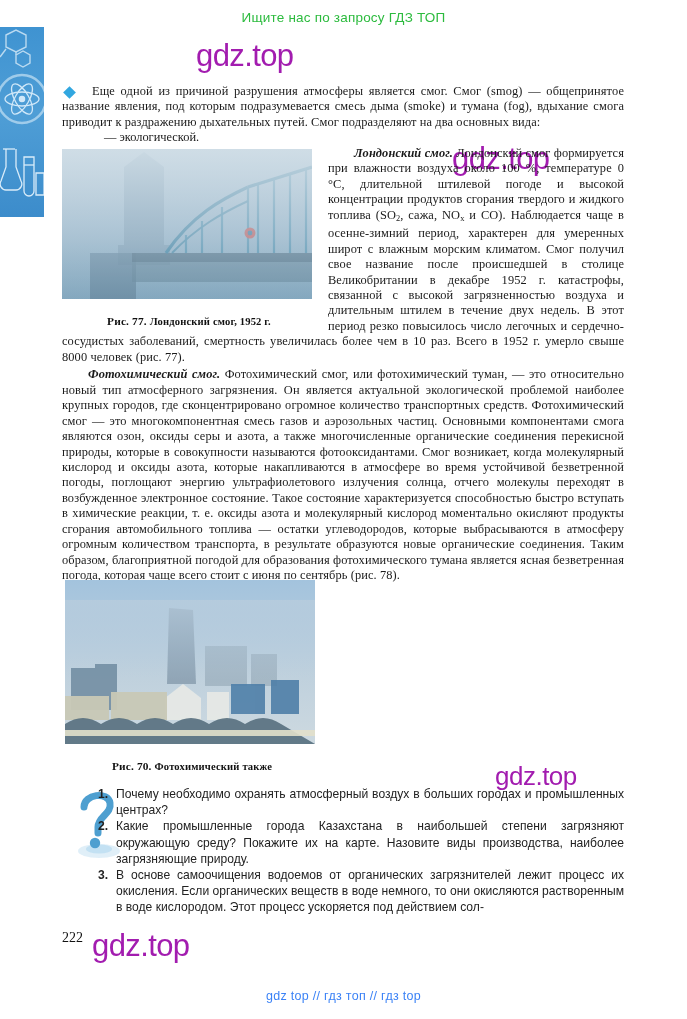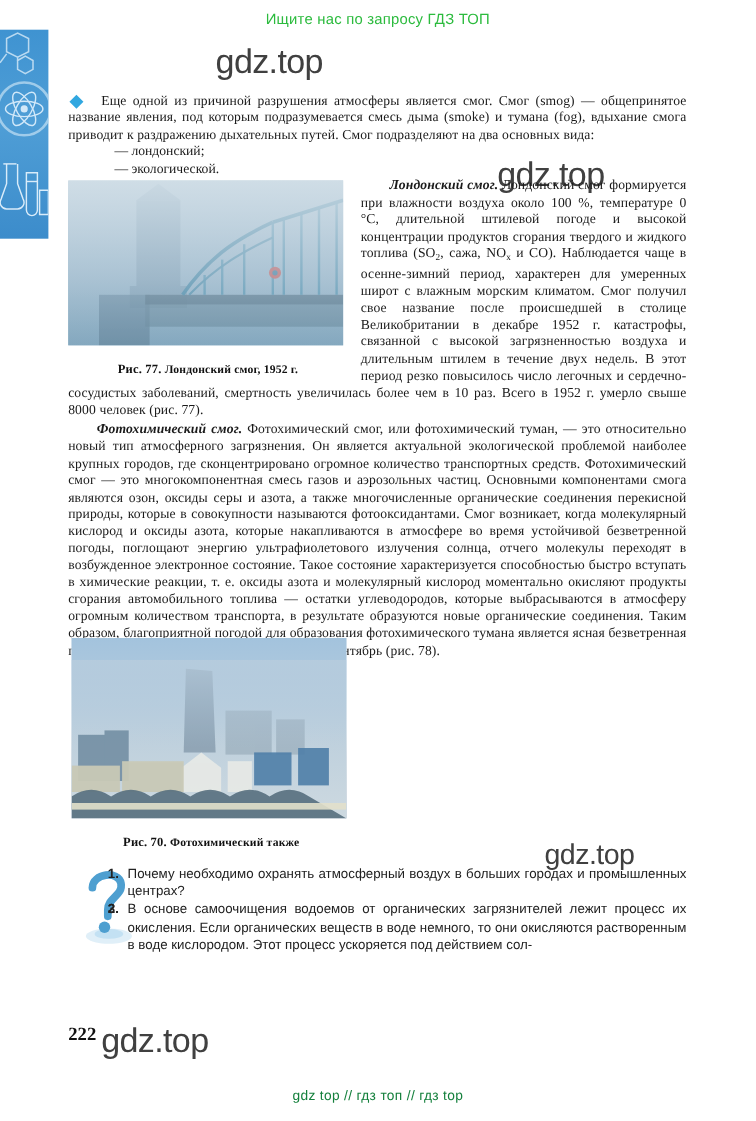--- a/index.html
+++ b/index.html
@@ -20,21 +20,21 @@
     font-family:"Liberation Sans", sans-serif;
     font-size:13.5px;
     letter-spacing:.2px;
     white-space:nowrap;
   }
 
   
   .wm{
     position:absolute;
     font-family:"Liberation Sans", sans-serif;
-    color:#404040;
+    color:#a21caf;
     white-space:nowrap;
     pointer-events:none;
   }
   .wm-1{left:196px;top:38px;font-size:31px;letter-spacing:-.6px;}
   .wm-2{left:452px;top:141px;font-size:31px;letter-spacing:-.6px;}
   .wm-3{left:495px;top:761px;font-size:26px;letter-spacing:-.5px;}
   .wm-4{left:92px;top:928px;font-size:31px;letter-spacing:-.6px;}
 
   
   .sidestrip{
@@ -113,28 +113,28 @@
     padding-left:54px;
     text-align:justify;
     margin-bottom:0;
   }
   .qnum{position:absolute;left:36px;top:0;font-weight:bold;}
 
   
   .pageno{
     position:absolute;left:62px;top:930px;
     font-family:"Liberation Serif",serif;
-    font-size:17px;font-weight:bold;color:#111;text-align:center;
+    font-size:14px;font-weight:normal;color:#111;text-align:center;
   }
 
   
   .footer{
     position:absolute;left:0;top:989px;width:687px;text-align:center;
     font-family:"Liberation Sans",sans-serif;
-    font-size:12.5px;color:#15803d;letter-spacing:.3px;
+    font-size:12.5px;color:#3b82f6;letter-spacing:.3px;
   }
 </style>
 </head>
 <body>
 
 <div class="page">
 
   <div class="promo">Ищите нас по запросу ГДЗ ТОП</div>
 
   <div class="wm wm-1">gdz.top</div>
@@ -169,21 +169,20 @@
     </svg>
   </div>
 
   <div class="content">
 
     <div class="bullet-para">
       <span class="dia"></span>
       <p class="body"><span style="display:inline-block;width:30px"></span><span>Еще одной из причиной разрушения атмосферы является смог. Смог (smog) — общепринятое название явления, под которым подразумевается смесь дыма (smoke) и тумана (fog), вдыхание смога приводит к раздражению дыхательных путей. Смог подразделяют на два основных вида:</span></p>
     </div>
 
-    <p class="dash-line">— лондонский;</p>
     <p class="dash-line">— экологической.</p>
 
     <div>
       <div class="figbox">
         <div class="photo p1">
           <svg width="250" height="150" viewBox="0 0 250 150">
             <defs>
               <linearGradient id="fogg" x1="0" y1="0" x2="0" y2="1">
                 <stop offset="0%" stop-color="#cfdde6"></stop>
                 <stop offset="45%" stop-color="#a8c2d3"></stop>
@@ -297,21 +296,21 @@
 
   <div class="qblock">
     <svg class="qicon" viewBox="0 0 52 72">
       <ellipse cx="25" cy="62" rx="21" ry="7" fill="#cfe7f5" opacity=".65"></ellipse>
       <ellipse cx="25" cy="60" rx="13" ry="4.5" fill="#bcddf1" opacity=".8"></ellipse>
       <path d="M10 18 C10 5, 34 2, 36 14 C38 25, 24 27, 24 38 L24 44" fill="none" stroke="#4e9fd0" stroke-width="7" stroke-linecap="round"></path>
       <circle cx="21" cy="54" r="5.2" fill="#4e9fd0"></circle>
     </svg>
     <ol class="qlist">
       <li><span class="qnum">1.</span><span>Почему необходимо охранять атмосферный воздух в больших городах  и промышленных центрах?</span></li>
-      <li><span class="qnum">2.</span></li>
+      <li><span class="qnum">2.</span><span>Какие промышленные города Казахстана в наибольшей степени загрязняют окружающую среду? Покажите их на карте. Назовите виды производства, наиболее загрязняющие природу.</span></li>
       <li><span class="qnum">3.</span><span>В основе самоочищения водоемов от органических загрязнителей лежит процесс их окисления. Если органических веществ в воде немного, то они окисляются растворенным в воде кислородом. Этот процесс ускоряется под действием сол-</span></li>
     </ol>
   </div>
 
   <div class="pageno">222</div>
 
   <div class="footer">gdz top  //  гдз топ  //  гдз top</div>
 
 </div>
 

